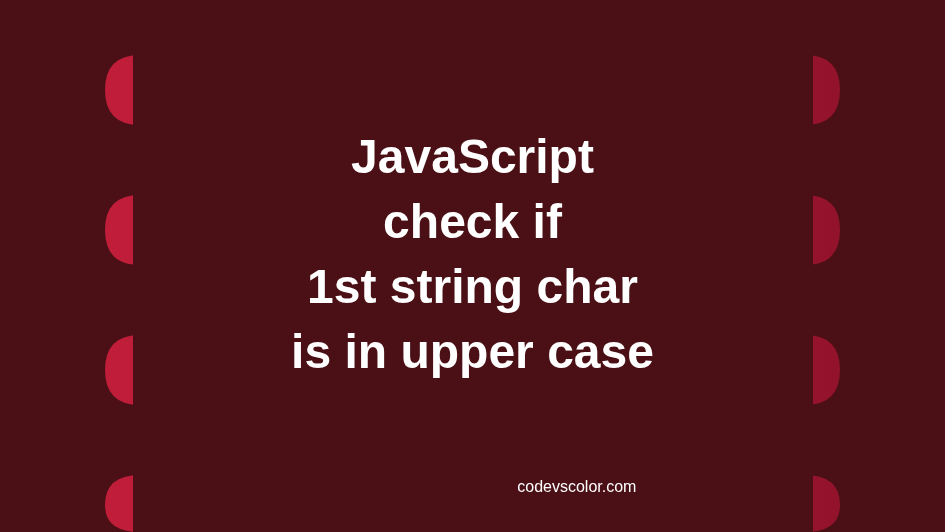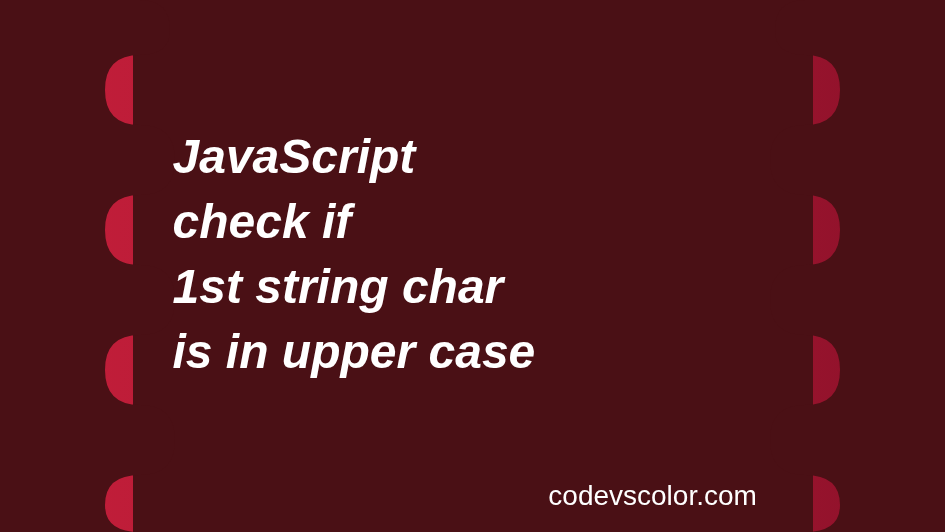--- a/index.html
+++ b/index.html
@@ -46,36 +46,35 @@
       z-index: 0;
     }
     .title-text {
       position: absolute;
       left: 50%;
       top: 48%;
       transform: translate(-50%, -50%);
       color: #ffffff;
       font-size: 48px;
       font-weight: 700;
+      text-align: center;
       line-height: 1.35;
       z-index: 2;
       width: 600px;
       white-space: pre-line;
-      font-style: italic;
     }
     .watermark {
       position: absolute;
-      bottom: 20px;
+      bottom: 36px;
       left: 56%;
       transform: translateX(-10%);
       color: #ffffff;
-      font-size: 28px;
+      font-size: 16px;
       font-weight: 400;
       z-index: 2;
-      margin-left: 40px;
     }
   </style>
 </head>
 <body>
 
 <div class="banner">
   <div class="center-panel"></div>
 
   <svg class="blob-left" viewBox="0 0 220 532" preserveAspectRatio="none">
     <path fill="#4a1015" d="M0,0 L150,0 Q180,0 180,30 Q180,55 150,55 Q115,55 115,90 Q115,125 150,125 Q185,125 185,160 Q185,195 150,195 Q115,195 115,230 Q115,265 150,265 Q185,265 185,300 Q185,335 150,335 Q115,335 115,370 Q115,405 150,405 Q185,405 185,440 Q185,475 150,475 Q115,475 115,505 Q115,532 150,532 L0,532 Z"></path>

